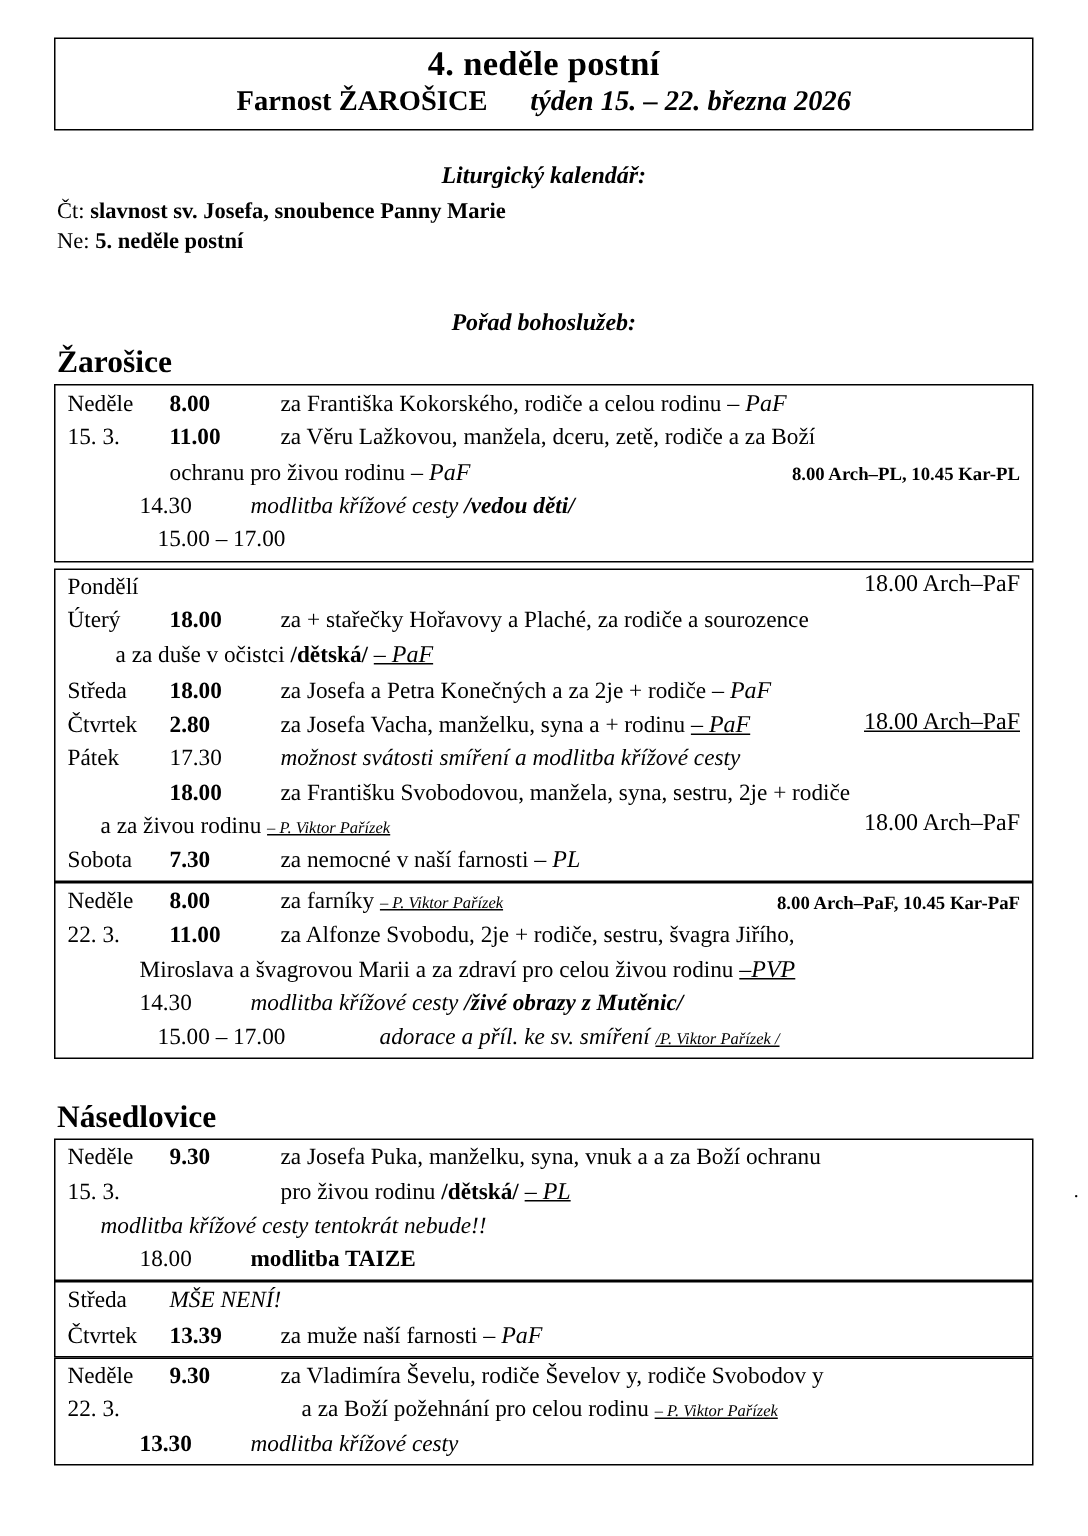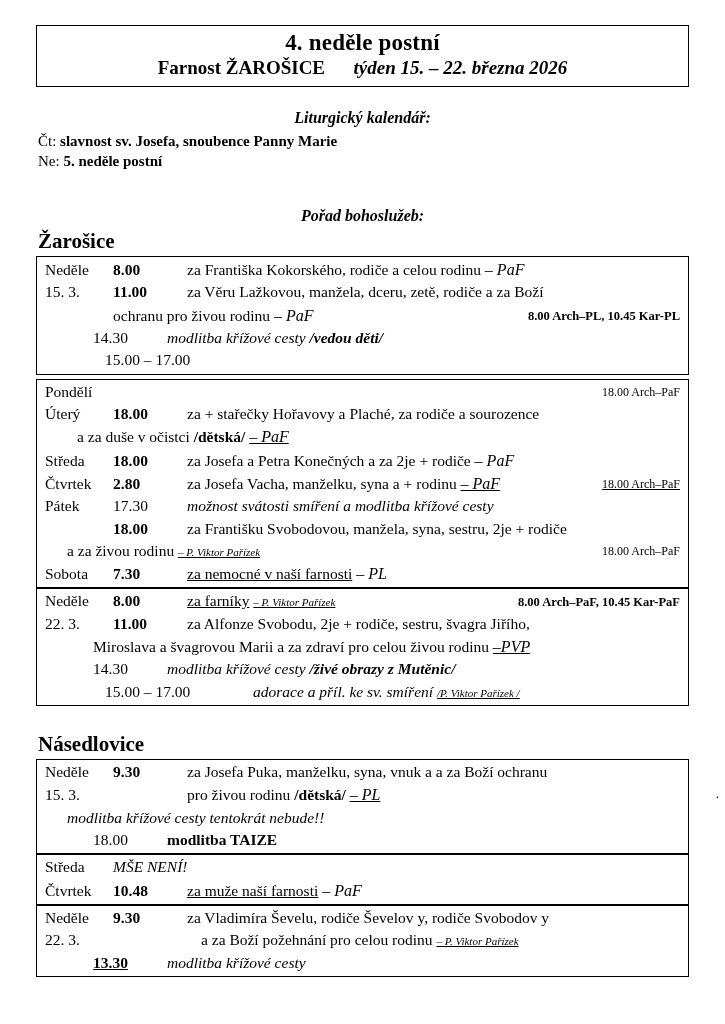--- a/index.html
+++ b/index.html
@@ -115,34 +115,34 @@
 
   .indent-1 { padding-left: 76px; }
   .indent-2 { padding-left: 56px; }
   .indent-3 { padding-left: 40px; }
   .indent-4 { padding-left: 30px; }
 
   .note {
     position: absolute;
     right: 8px;
     bottom: 2px;
-    font-size: 12px;
+    font-size: 16px;
     white-space: nowrap;
   }
   .note.b { font-weight: bold; font-size: 12.5px; }
   .note.ul { text-decoration: underline; }
 
   .cel {
     font-size: 16px;
     font-style: italic;
   }
   .cel.ul { text-decoration: underline; }
   .cel.small { font-size: 11px; }
 
-  .ul { text-decoration: underline; }
+  .ul { }
   .bold { font-weight: bold; }
   .ital { font-style: italic; }
   .boldital { font-weight: bold; }
 
   .dot-end {
     position: absolute;
     right: 6px;
     bottom: 2px;
     font-size: 13px;
   }
@@ -288,21 +288,21 @@
     </div>
   </div>
 
   <div class="tbl">
     <div class="row">
       <span class="c-day">Středa</span>
       <span class="c-text ital">MŠE NENÍ!</span>
     </div>
     <div class="row">
       <span class="c-day">Čtvrtek</span>
-      <span class="c-time b">10.48</span>
+      <span class="c-time b">13.39</span>
       <span class="c-text"><span class="ul">za muže naší farnosti</span> <span class="cel">– PaF</span></span>
     </div>
   </div>
 
   <div class="tbl">
     <div class="row">
       <span class="c-day">Neděle</span>
       <span class="c-time b">9.30</span>
       <span class="c-text">za Vladimíra Ševelu, rodiče Ševelov y, rodiče Svobodov y</span>
     </div>

